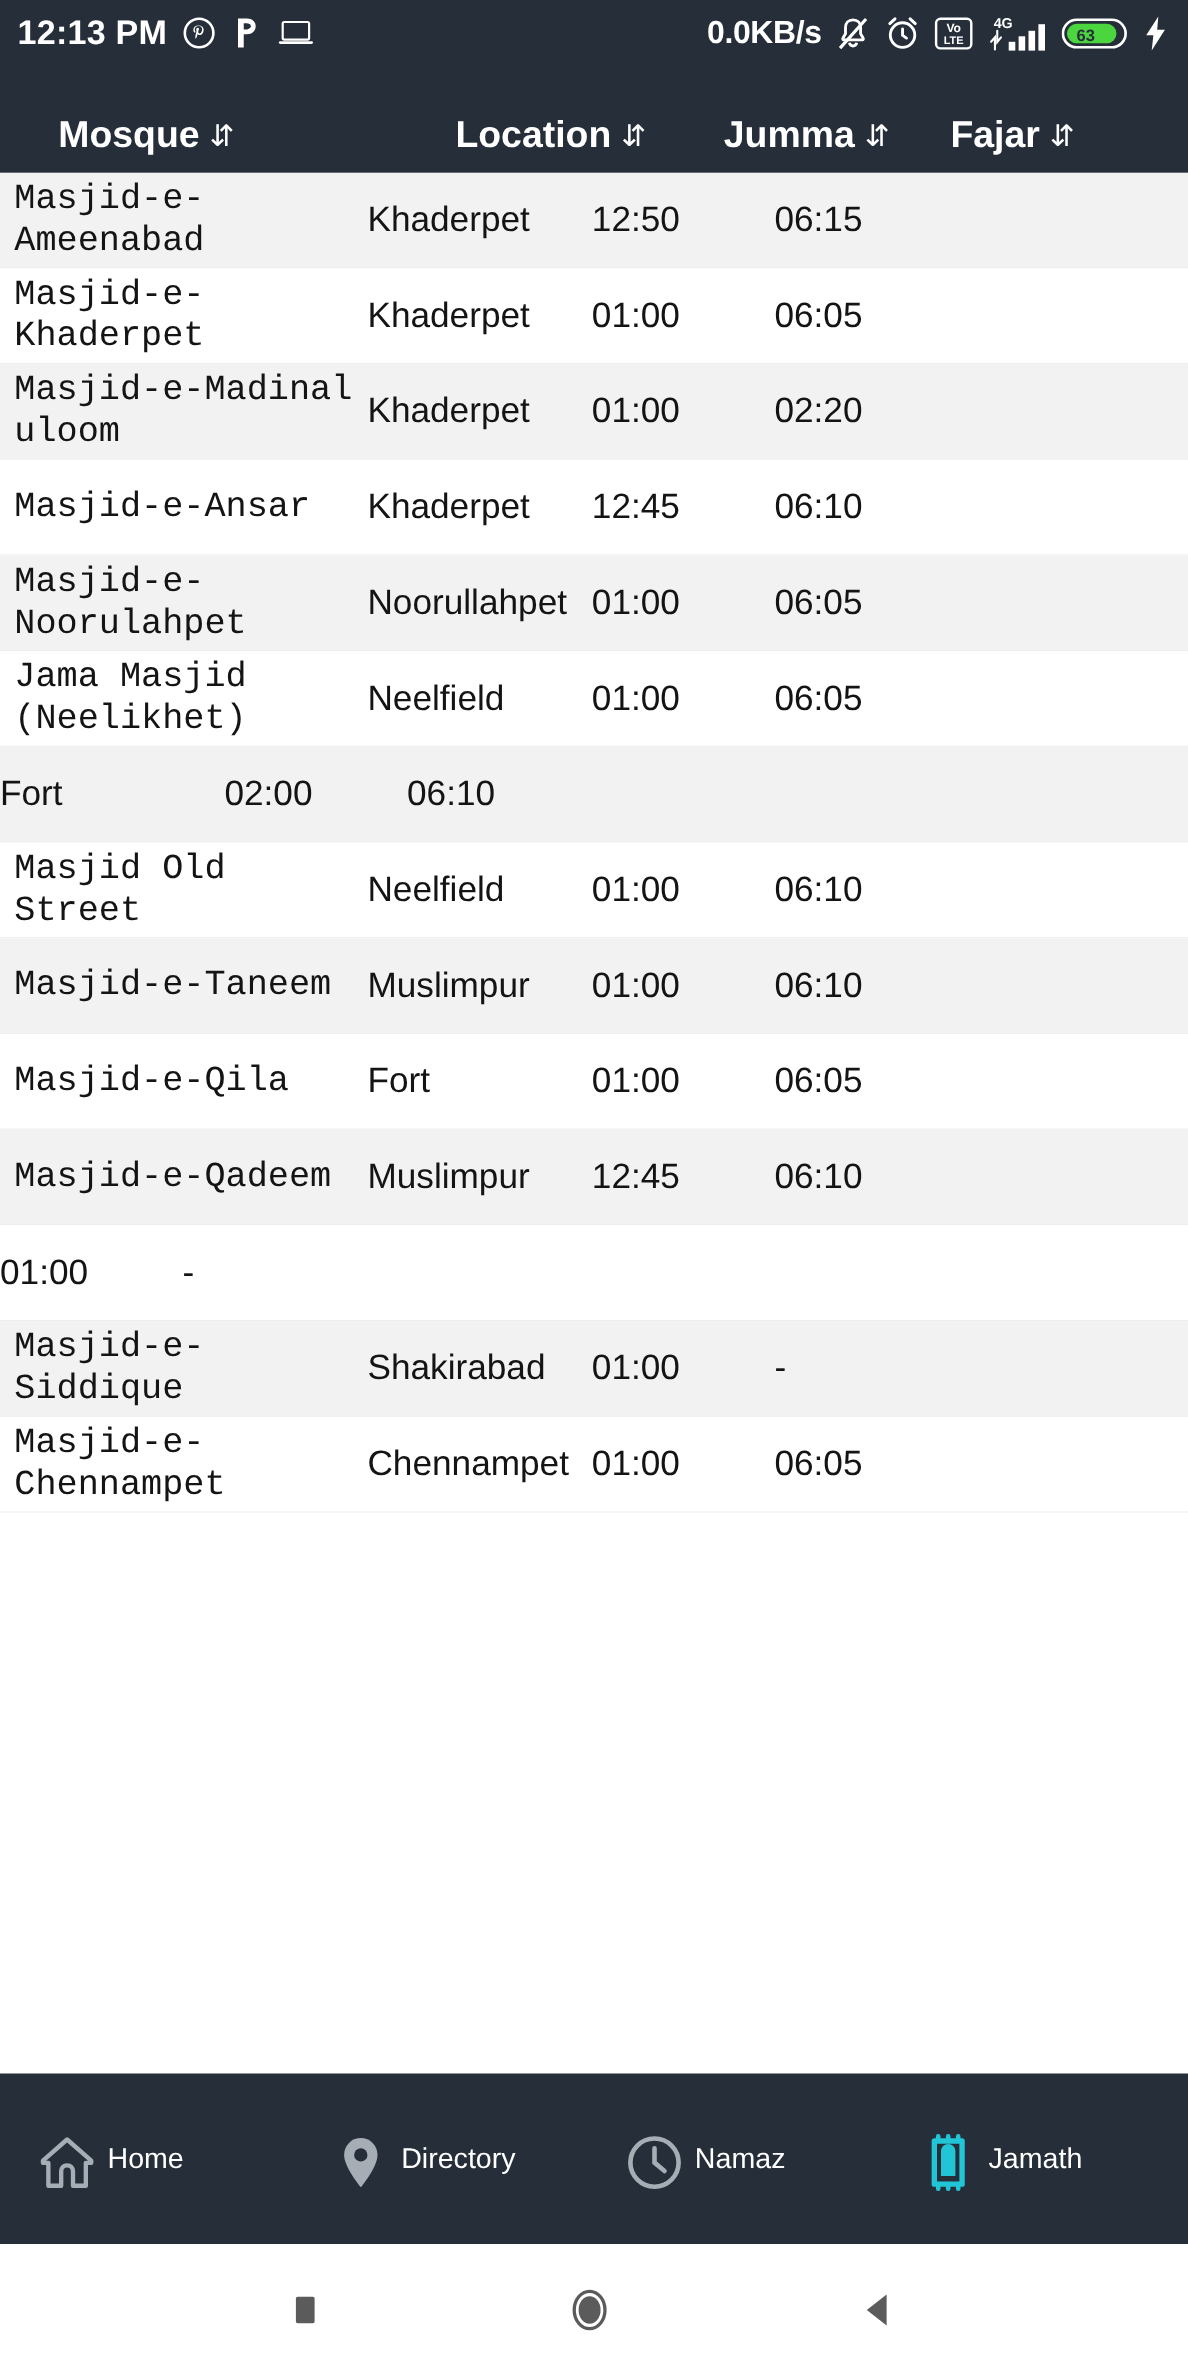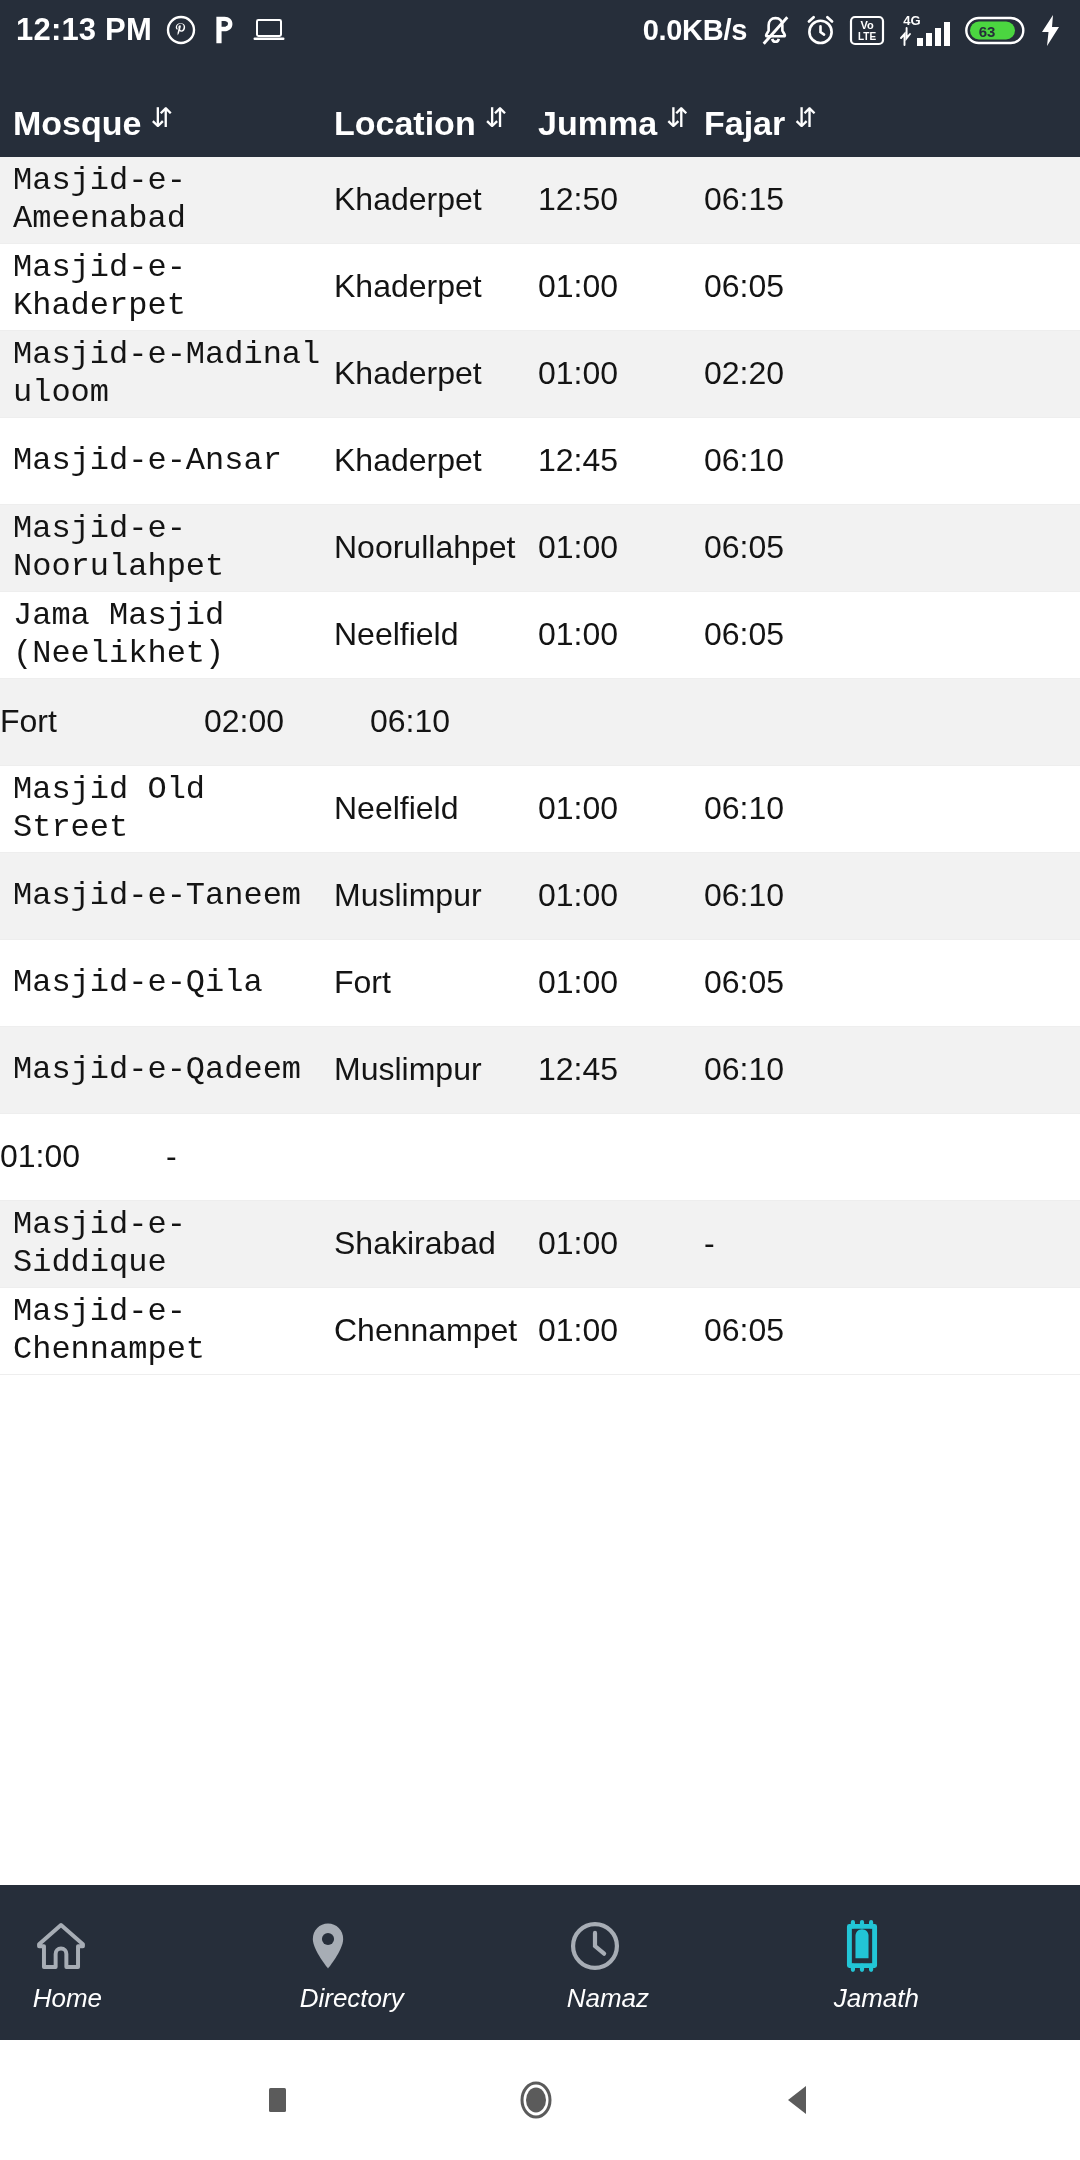--- a/index.html
+++ b/index.html
@@ -22,21 +22,21 @@
   .sb-clock{ font-size:31px; font-weight:700; letter-spacing:.2px; }
   .sb-net{ font-size:29px; font-weight:700; letter-spacing:-.3px; }
   .ic{ display:inline-flex; align-items:flex-end; justify-content:center; }
 
   
   .theader{
     flex:0 0 97px; background:#262e3a; color:#ffffff;
     position:relative; overflow:hidden;
   }
   .hrow{ position:absolute; left:0; top:0; width:1140px; height:97px; display:flex; align-items:flex-end; padding-bottom:14px; }
-  .hcell{ display:flex; align-items:flex-start; gap:9px; font-size:34px; font-weight:700; white-space:nowrap; }
+  .hcell{ display:flex; align-items:center; gap:9px; font-size:34px; font-weight:700; white-space:nowrap;margin-left:40px; }
   .hcell .sorticon{ font-size:27px; font-weight:400; line-height:1; position:relative; top:1px; }
   .c1{ width:334px; padding-left:13px; }
   .c2{ width:204px; }
   .c3{ width:166px; }
   .c4{ width:200px; }
 
   
   .tbody{ flex:1 1 auto; overflow:hidden; background:#fff; }
   .trow{
     display:flex; align-items:center; width:1140px;
@@ -47,21 +47,21 @@
   .cell{ font-size:32px; color:#141414; line-height:1.18; }
   .cell.c1{ padding-left:13px; padding-right:10px;font-family:Liberation Mono, monospace; }
   .cell.c2{ padding-right:10px; }
 
   
   .bottomnav{
     flex:0 0 155px; background:#262e3a;
     display:flex; align-items:center; justify-content:space-around;
     padding:0 6px;
   }
-  .navitem{ display:flex; flex-direction:column; align-items:flex-start; gap:9px; width:20%;font-style:italic; }
+  .navitem{ display:flex; align-items:center; gap:9px; width:20%; }
   .navlabel{ font-size:26px; color:#ffffff; }
   .navicon{ height:62px; display:flex; align-items:flex-end; justify-content:center; }
 
   
   .sysbar{
     flex:0 0 120px; background:#ffffff;
     display:flex; align-items:center; justify-content:space-around;
     padding:0 150px;
   }
   .sysbtn{ display:flex; align-items:center; justify-content:center; }

